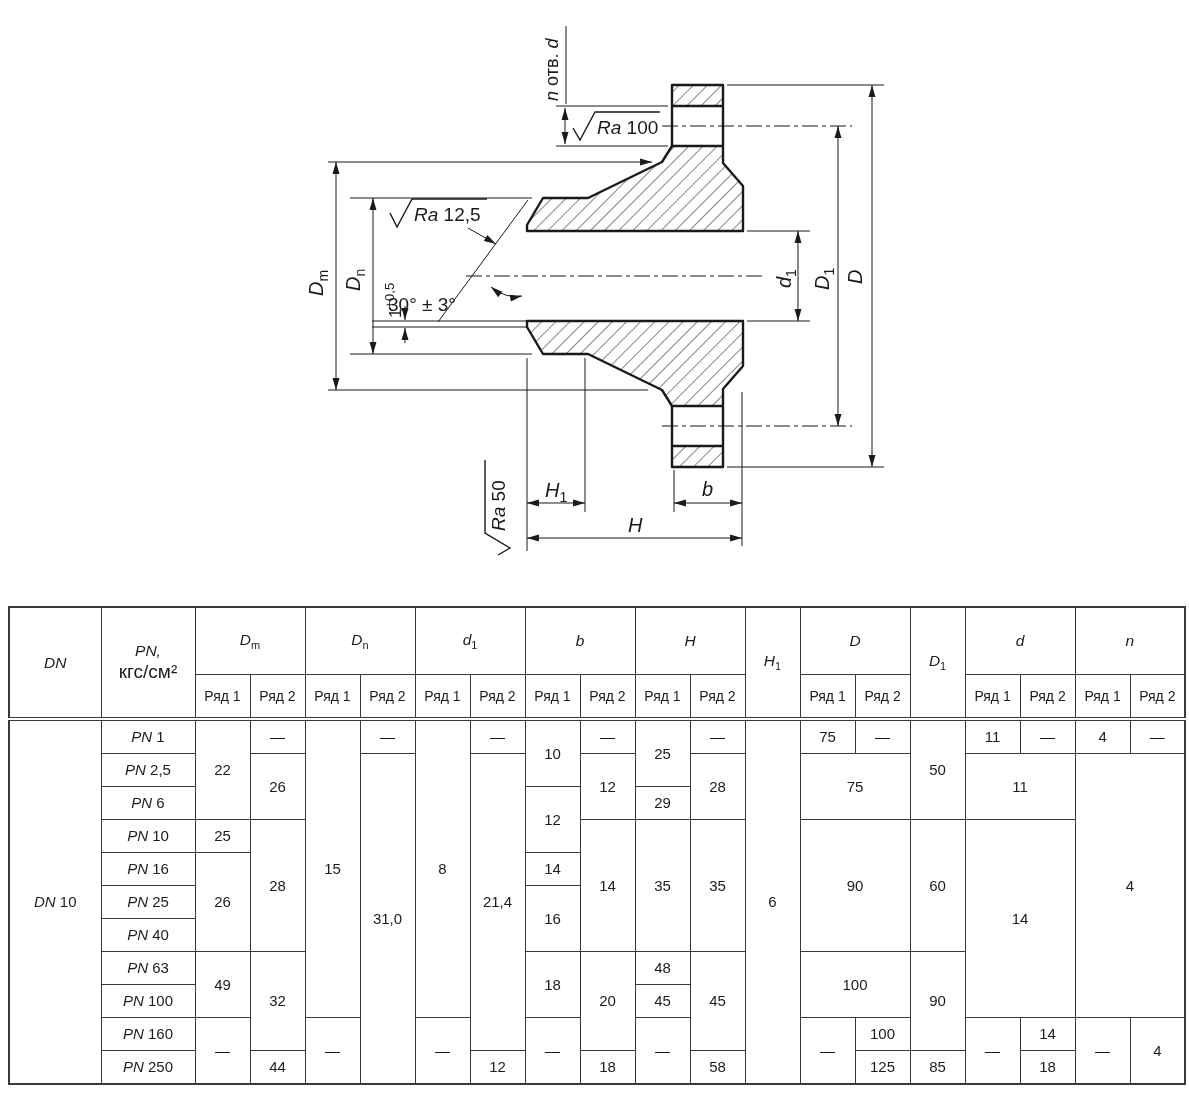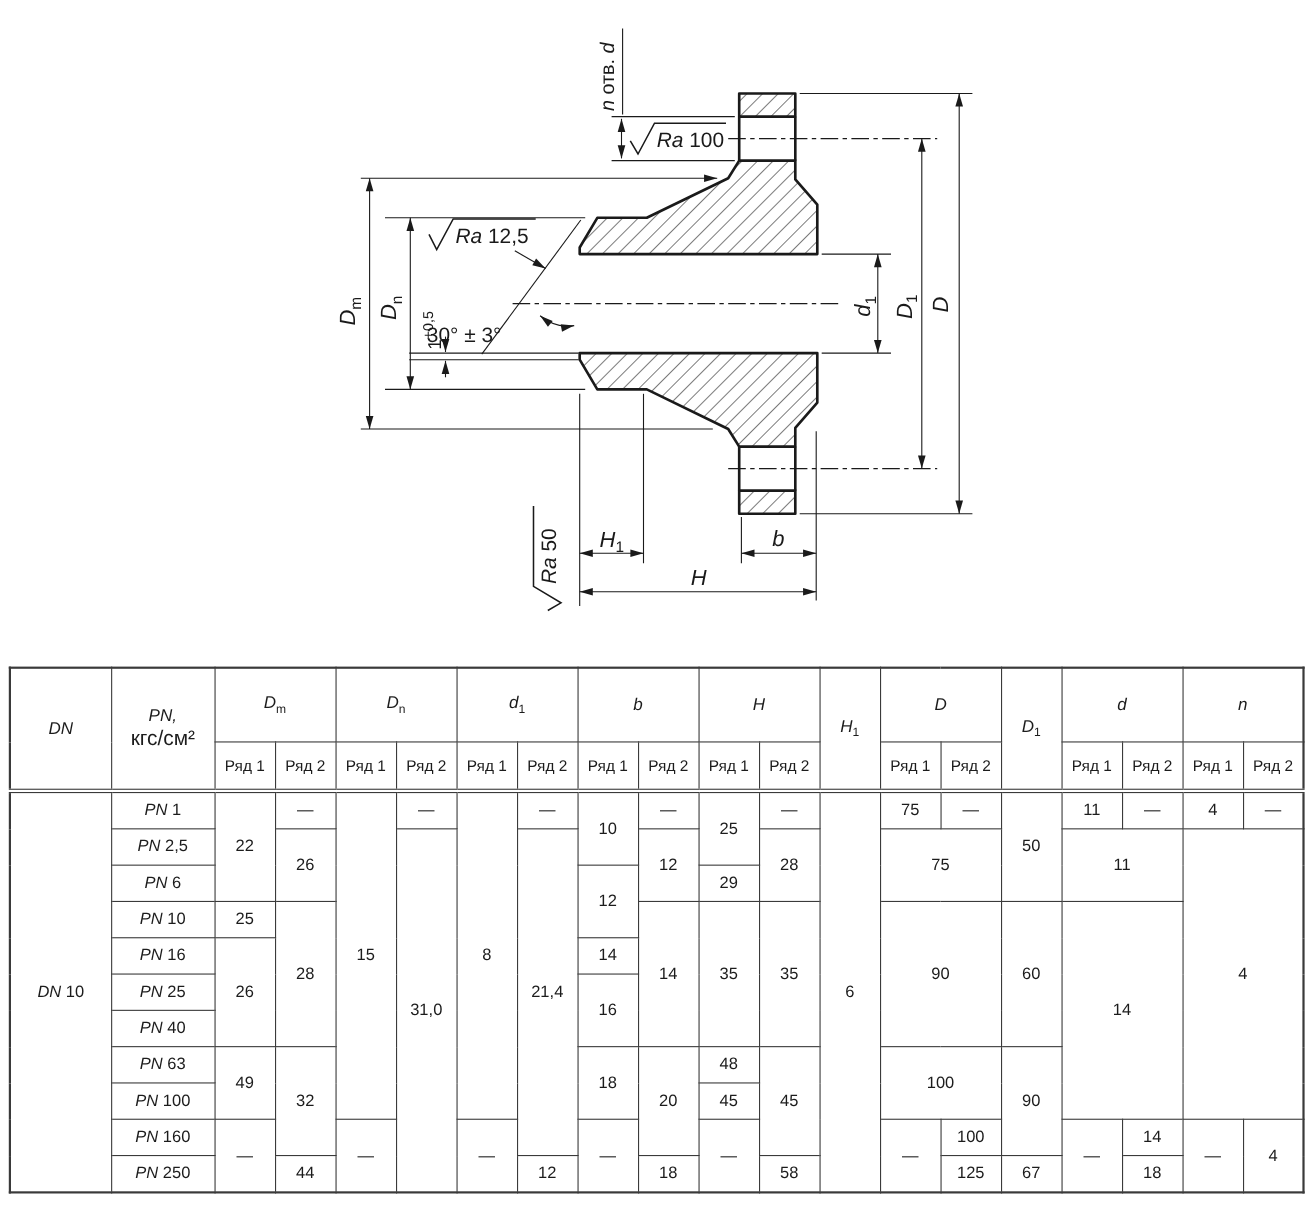--- a/index.html
+++ b/index.html
@@ -269,20 +269,20 @@
             <td rowspan="2">—</td>
             <td rowspan="2">4</td>
           </tr>
           <tr>
             <td><span class="sym">PN</span> 250</td>
             <td>44</td>
             <td>12</td>
             <td>18</td>
             <td>58</td>
             <td>125</td>
-            <td>67</td>
+            <td>85</td>
             <td>18</td>
           </tr>
         </tbody>
     </table>
   </div>
 
 </div>
 
 </body></html>

